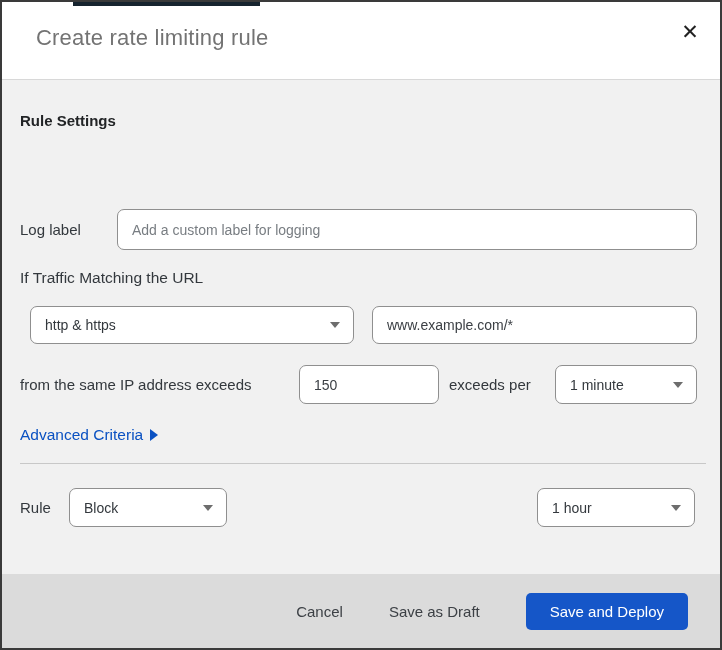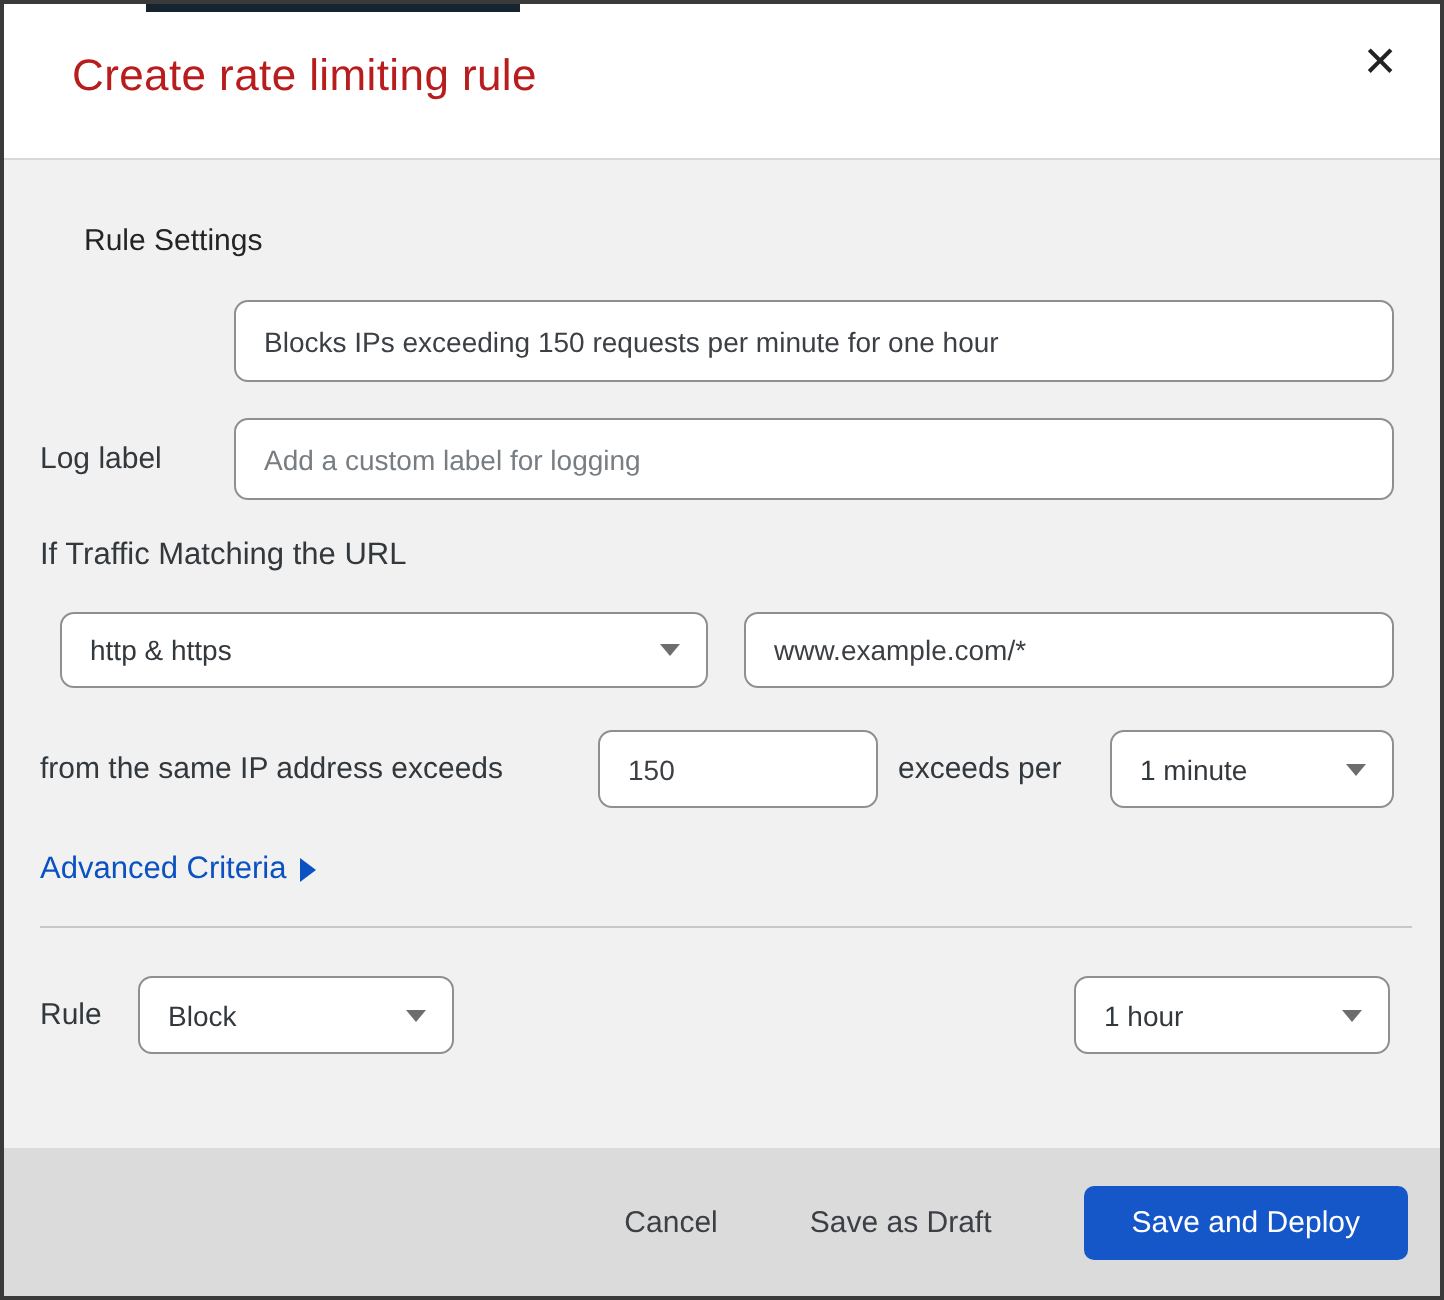--- a/index.html
+++ b/index.html
@@ -22,41 +22,40 @@
     position: absolute;
     left: 0; top: 0; width: 100%; height: 78px;
     background: #ffffff;
     border-bottom: 1px solid #d8d8d8;
   }
   .title {
     position: absolute;
     left: 34px; top: 23px;
     font-size: 22px;
     font-weight: 400;
-    color: #b91c1c;
+    color: #737373;
     letter-spacing: 0.2px;
   }
   .close-btn {
     position: absolute;
     right: 15px; top: 14px;
     width: 30px; height: 30px;
     display: flex; align-items: center; justify-content: center;
     cursor: pointer;
     font-size: 21px;
     font-weight: 300;
     color: #222;
     line-height: 1;
   }
   .section-heading {
     position: absolute;
     left: 18px; top: 110px;
     font-size: 15px;
-    font-weight: 400;
+    font-weight: 700;
     color: #222426;
-    margin-left: 22px;
   }
   .label-text {
     font-size: 15px;
     color: #33383d;
     white-space: nowrap;
   }
   .abs { position: absolute; }
   .vcenter { display: flex; align-items: center; }
   .text-input {
     background: #ffffff;
@@ -115,21 +114,21 @@
     background: #c8c8c8;
   }
   .footer {
     position: absolute;
     left: 0; bottom: 0;
     width: 100%; height: 74px;
     background: #dbdbdb;
     display: flex;
     align-items: center;
     justify-content: flex-end;
-    padding-right: 16px;
+    padding-right: 32px;
   }
   .footer-text-btn {
     font-size: 15px;
     color: #3c4045;
     cursor: pointer;
     margin-right: 46px;
     white-space: nowrap;
   }
   .primary-btn {
     height: 37px;
@@ -152,23 +151,20 @@
   <div class="header">
     <div class="title">Create rate limiting rule</div>
     <div class="close-btn">
       <span>✕</span>
     </div>
   </div>
   <div class="top-accent"></div>
 
   <div class="section-heading">Rule Settings</div>
 
-  <div class="abs" style="left:115px; top:148px; width:580px; height:41px;">
-    <input class="text-input" type="text" value="Blocks IPs exceeding 150 requests per minute for one hour" style="">
-  </div>
 
   <div class="abs vcenter" style="left:18px; top:207px; height:41px;">
     <span class="label-text">Log label</span>
   </div>
   <div class="abs" style="left:115px; top:207px; width:580px; height:41px;">
     <input class="text-input" type="text" placeholder="Add a custom label for logging" style="">
   </div>
 
   <div class="abs label-text" style="left:18px; top:267px; font-size:15.5px;">If Traffic Matching the URL</div>
 

